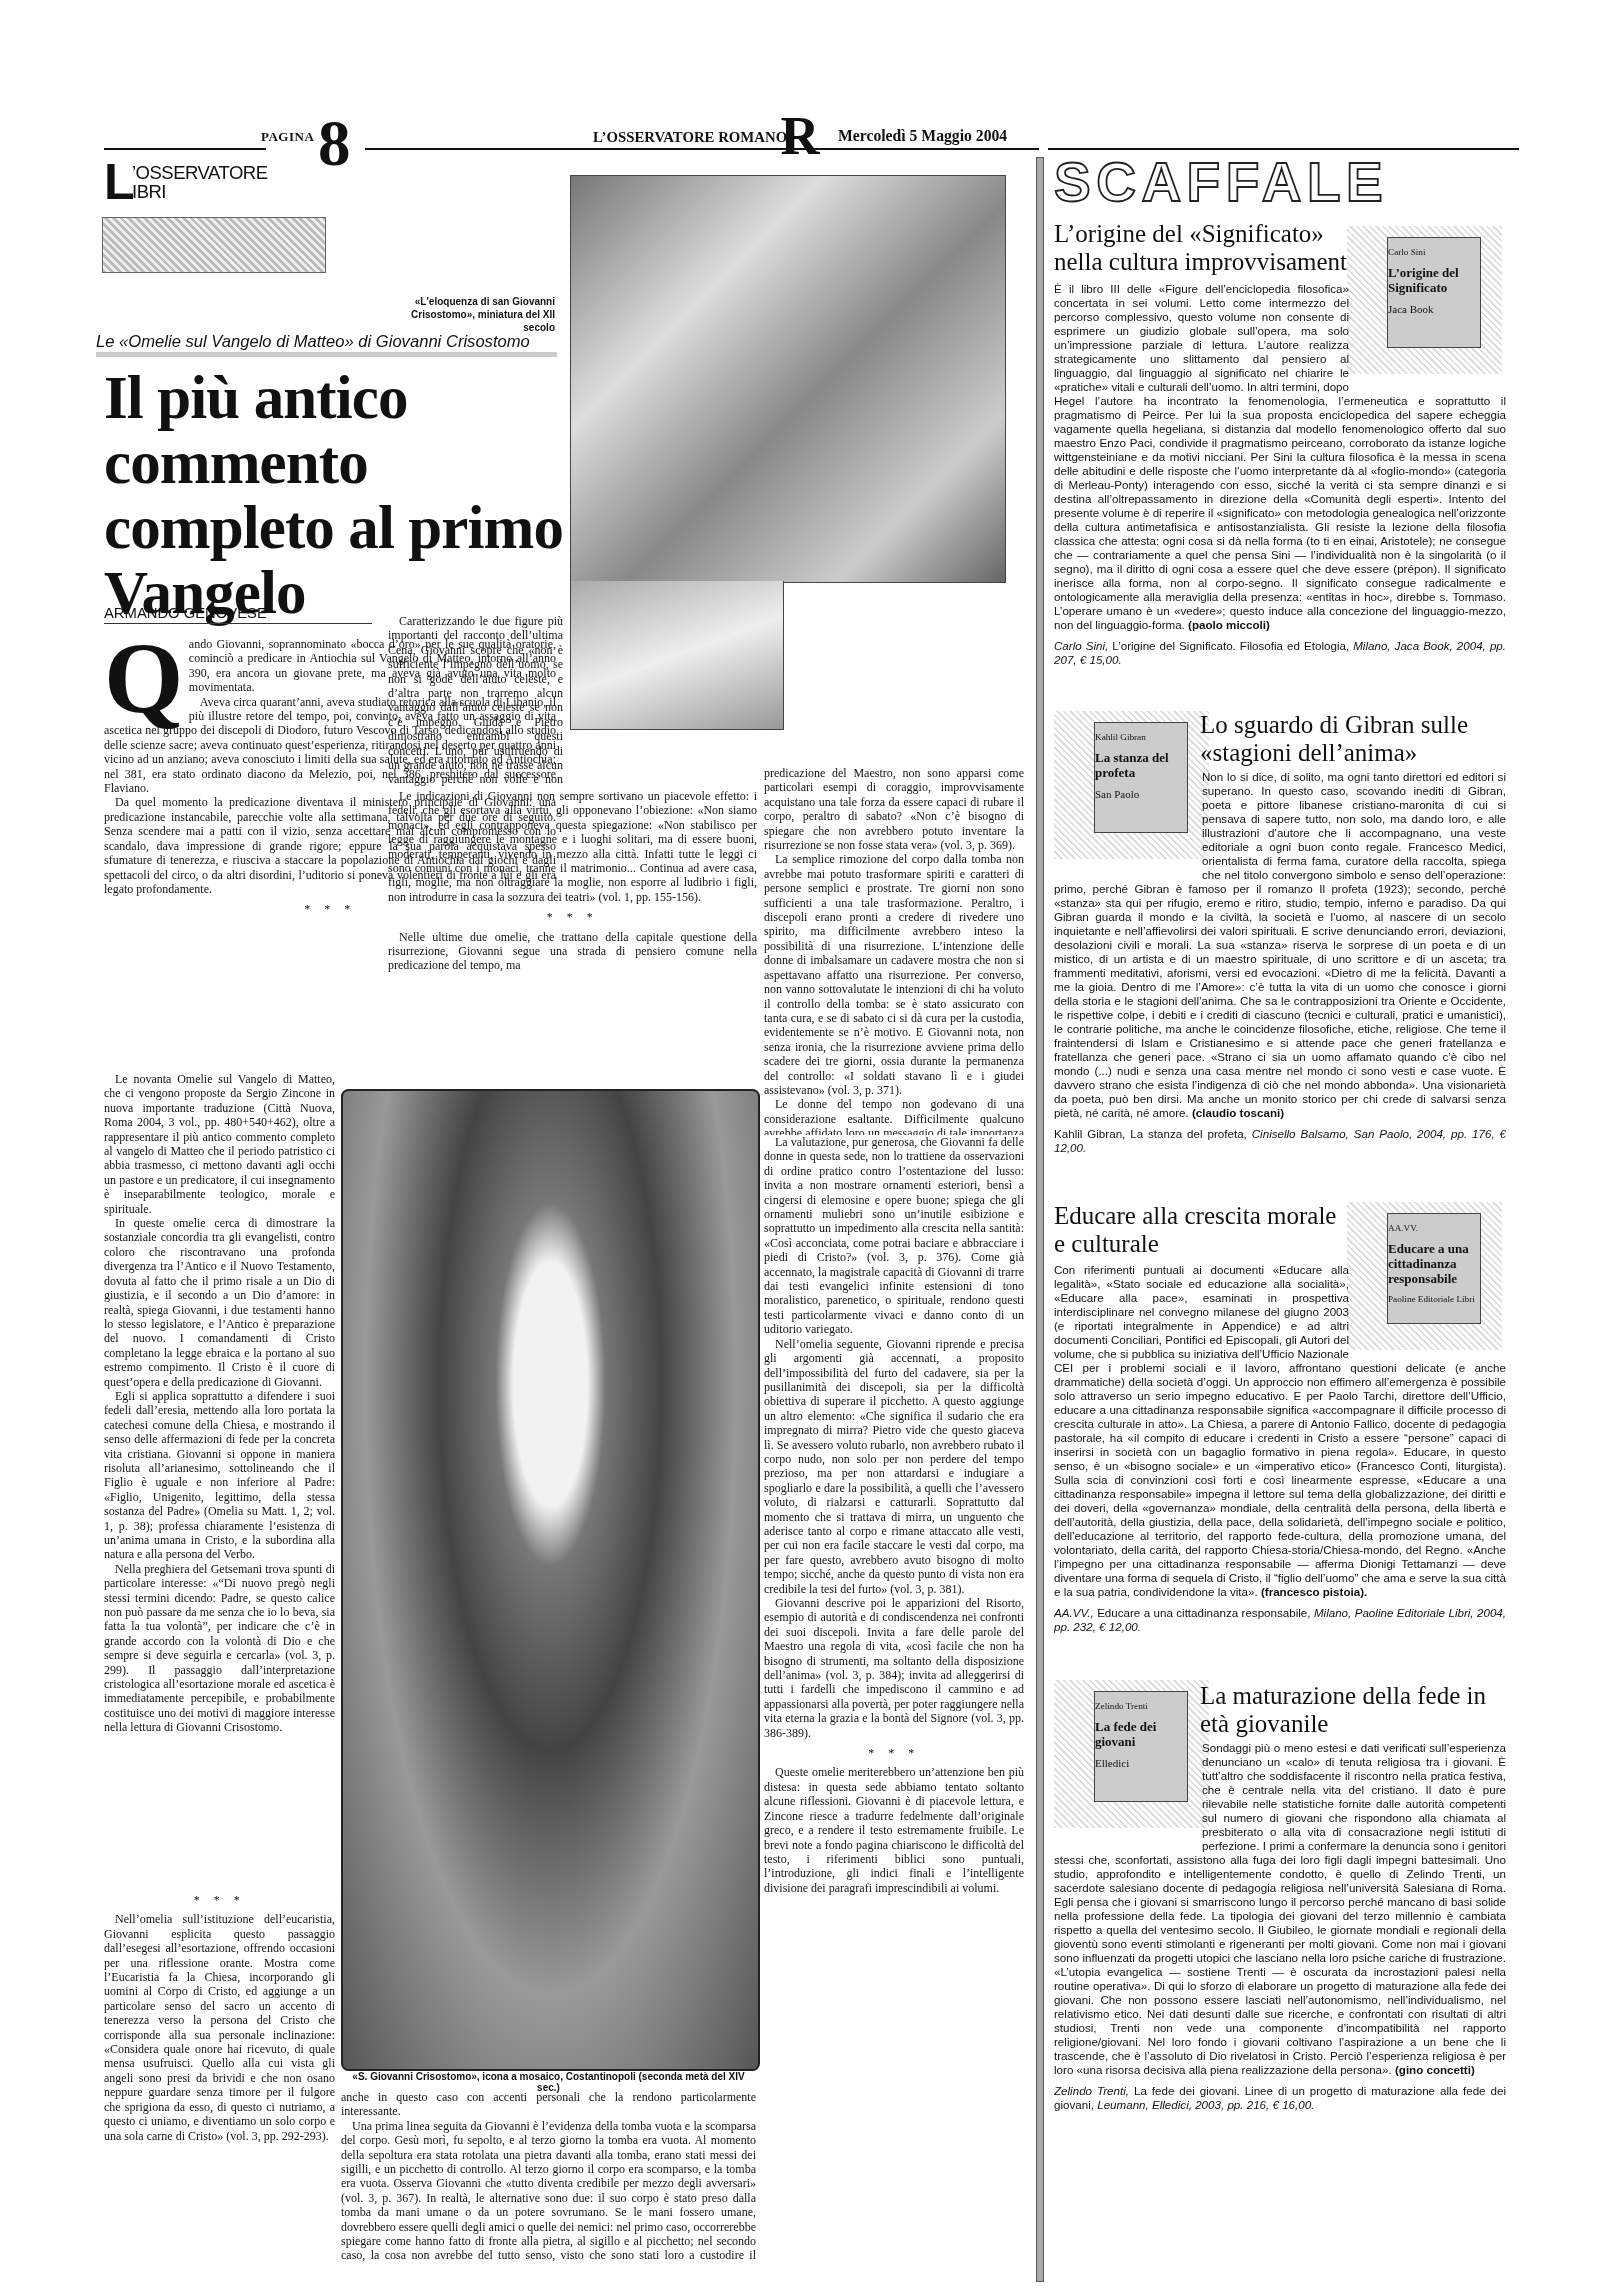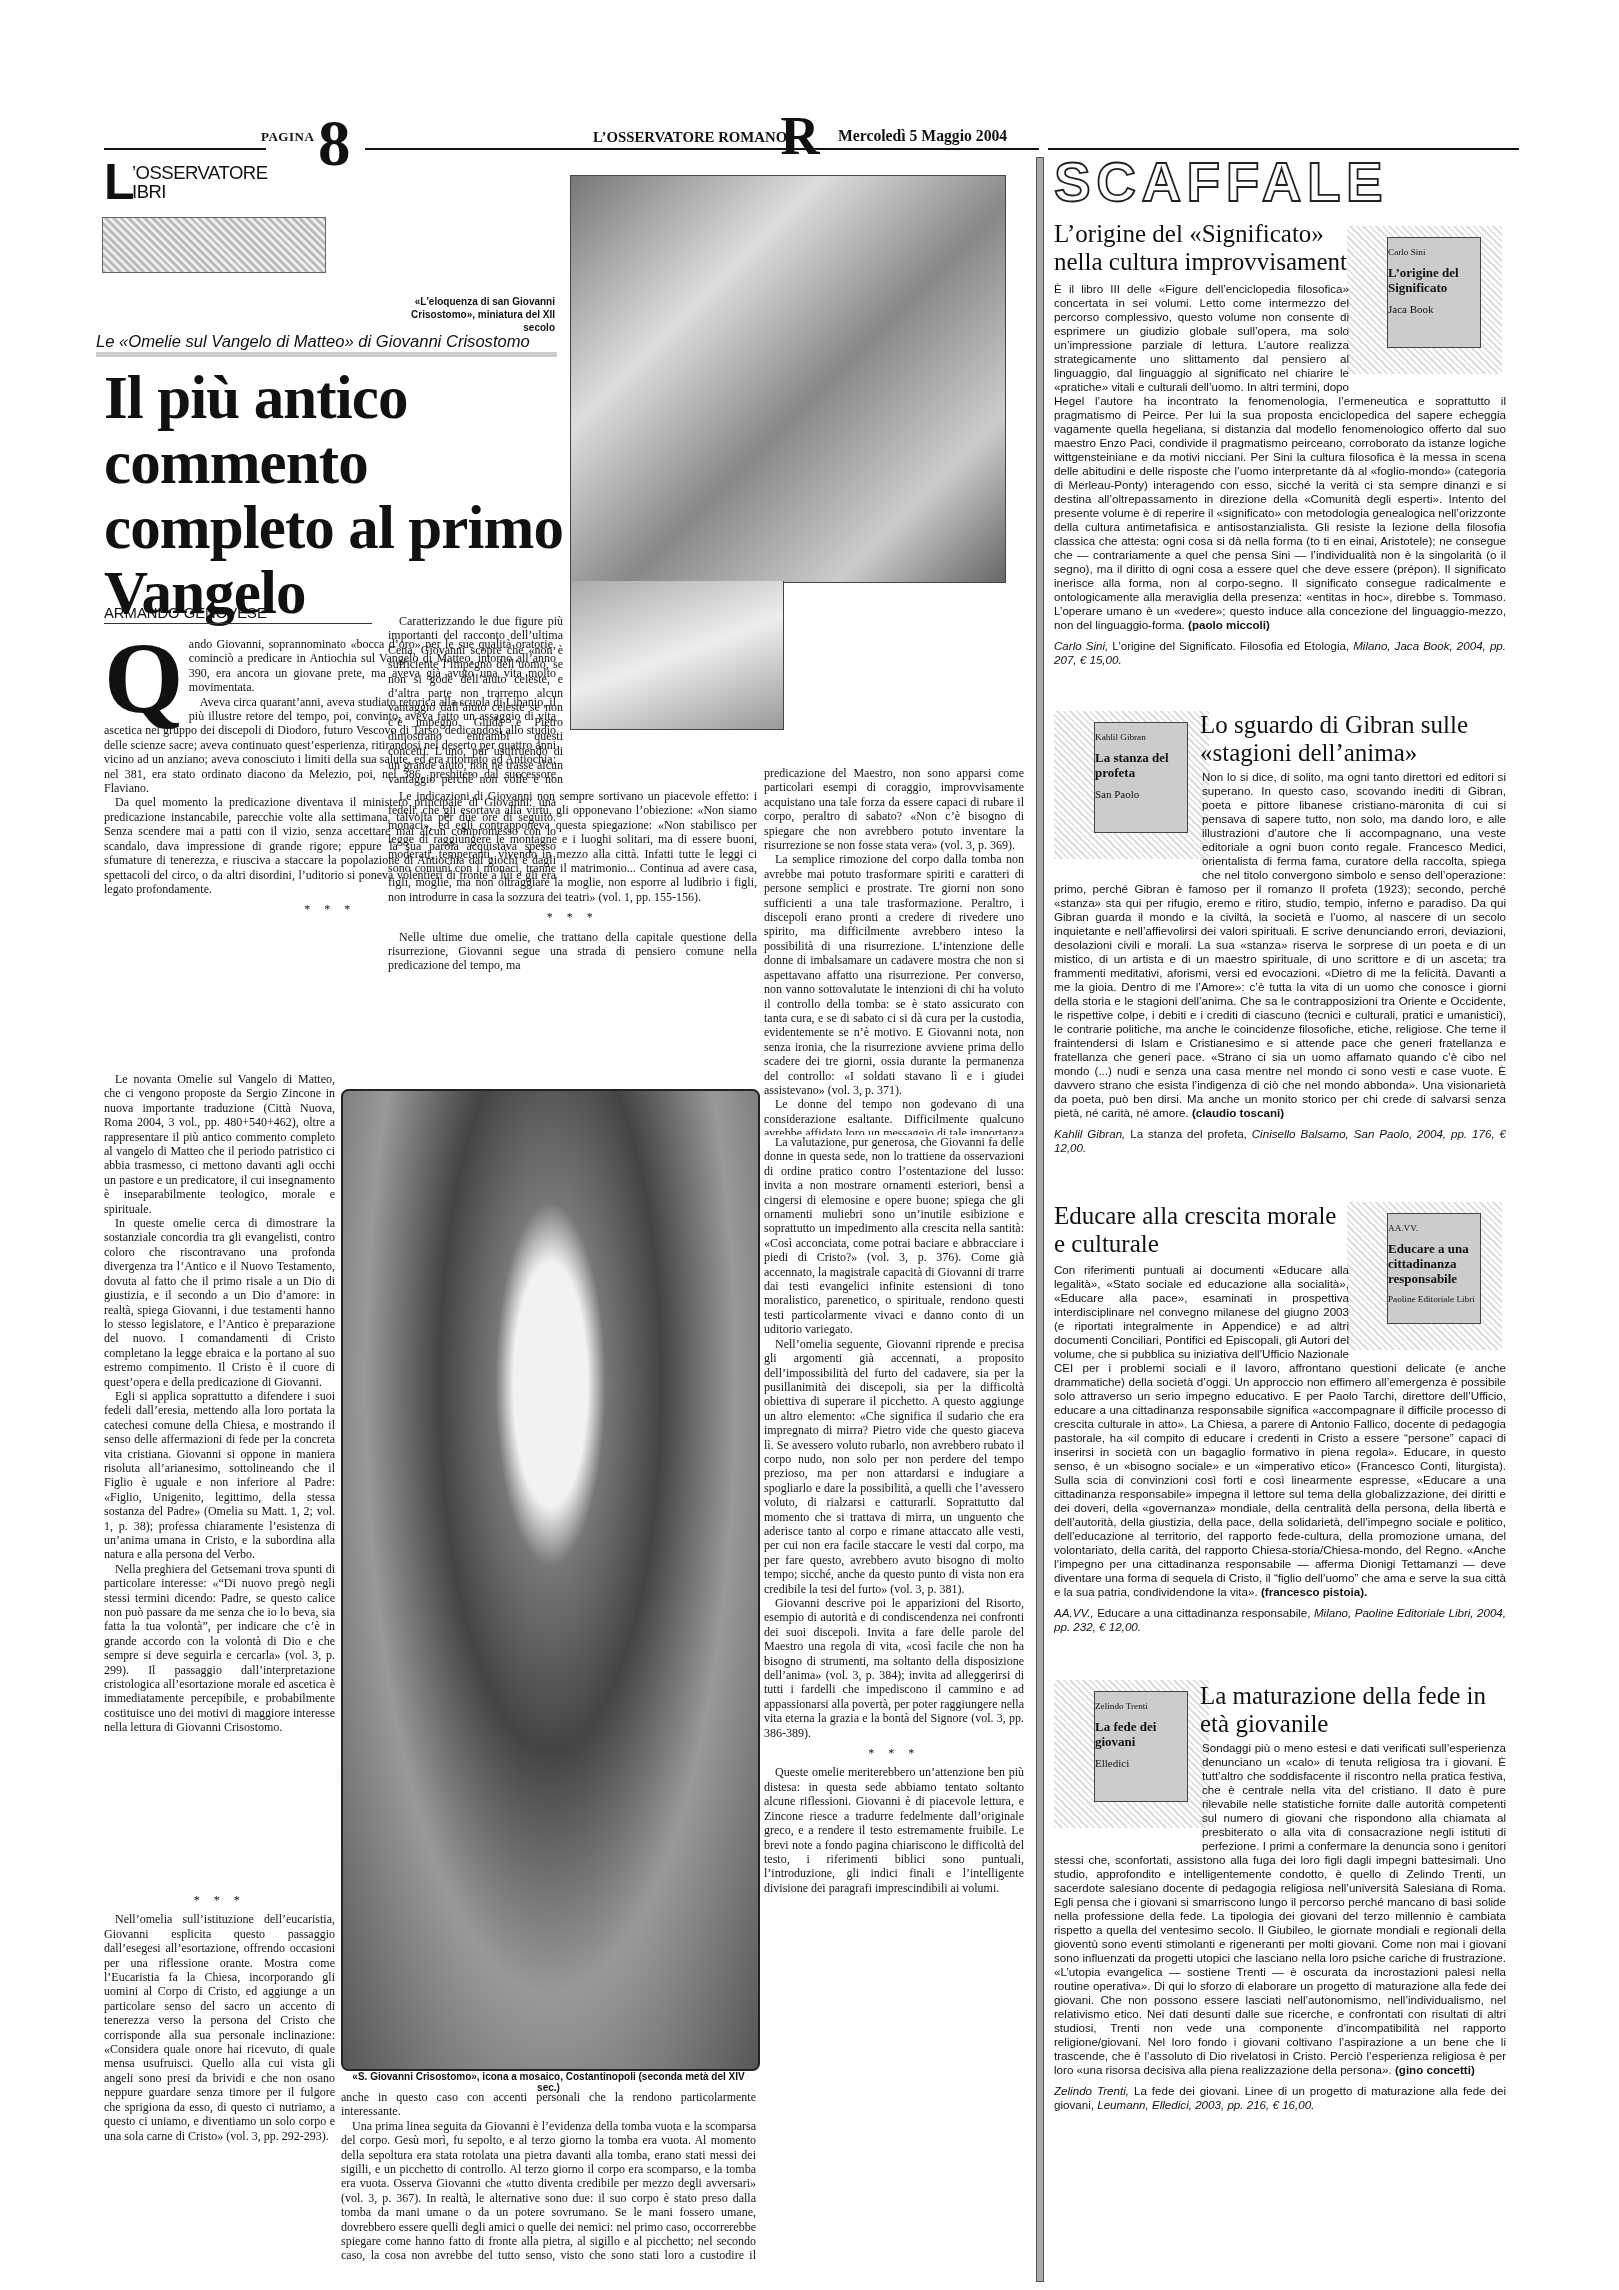--- a/index.html
+++ b/index.html
@@ -143,21 +143,21 @@
   <div class="box">
     <div class="a">Kahlil Gibran</div>
     <div class="t">La stanza del profeta</div>
     <div class="p">San Paolo</div>
   </div>
 </div>
 <div class="rev-title" style="left:1200px;top:711px;width:305px;">Lo sguardo di Gibran sulle «stagioni dell’anima»</div>
 <div class="rev-body" style="left:1054px;top:770px;width:452px;height:388px;overflow:hidden;">
   <div style="float:left;width:148px;height:102px"></div>
   <p><span>Non lo si dice, di solito, ma ogni tanto direttori ed editori si superano. In questo caso, scovando inediti di Gibran, poeta e pittore libanese cristiano-maronita di cui si pensava di sapere tutto, non solo, ma dando loro, e alle illustrazioni d’autore che li accompagnano, una veste editoriale a ogni buon conto regale. Francesco Medici, orientalista di ferma fama, curatore della raccolta, spiega che nel titolo convergono simbolo e senso dell’operazione: primo, perché Gibran è famoso per il romanzo Il profeta (1923); secondo, perché «stanza» sta qui per rifugio, eremo e ritiro, studio, tempio, inferno e paradiso. Da qui Gibran guarda il mondo e la civiltà, la società e l’uomo, al nascere di un secolo inquietante e nell’affievolirsi dei valori spirituali. E scrive denunciando errori, deviazioni, desolazioni civili e morali. La sua «stanza» riserva le sorprese di un poeta e di un mistico, di un artista e di un maestro spirituale, di uno scrittore e di un asceta; tra frammenti meditativi, aforismi, versi ed evocazioni. «Dietro di me la felicità. Davanti a me la gioia. Dentro di me l’Amore»: c’è tutta la vita di un uomo che conosce i giorni della storia e le stagioni dell’anima. Che sa le contrapposizioni tra Oriente e Occidente, le rispettive colpe, i debiti e i crediti di ciascuno (tecnici e culturali, pratici e umanistici), le contrarie politiche, ma anche le coincidenze filosofiche, etiche, religiose. Che teme il fraintendersi di Islam e Cristianesimo e si attende pace che generi fratellanza e fratellanza che generi pace. «Strano ci sia un uomo affamato quando c’è cibo nel mondo (...) nudi e senza una casa mentre nel mondo ci sono vesti e case vuote. È davvero strano che esista l’indigenza di ciò che nel mondo abbonda». Una visionarietà da poeta, può ben dirsi. Ma anche un monito storico per chi crede di salvarsi senza pietà, né carità, né amore.</span> <span class="sig">(claudio toscani)</span></p>
-  <p class="cite"><span style="font-style:italic">Kahlil Gibran,</span><span> La stanza del profeta, </span><em>Cinisello Balsamo, San Paolo, 2004, pp. 176, € 12,00.</em></p>
+  <p class="cite"><span style="">Kahlil Gibran,</span><span> La stanza del profeta, </span><em>Cinisello Balsamo, San Paolo, 2004, pp. 176, € 12,00.</em></p>
 </div>
 
 <div class="rev-title" style="left:1054px;top:1202px;width:295px;">Educare alla crescita morale e culturale</div>
 <div class="cover" style="left:1347px;top:1202px;">
   <div class="box">
     <div class="a">AA.VV.</div>
     <div class="t">Educare a una cittadinanza responsabile</div>
     <div class="p" style="font-size:9.2px">Paoline Editoriale Libri</div>
   </div>
 </div>

